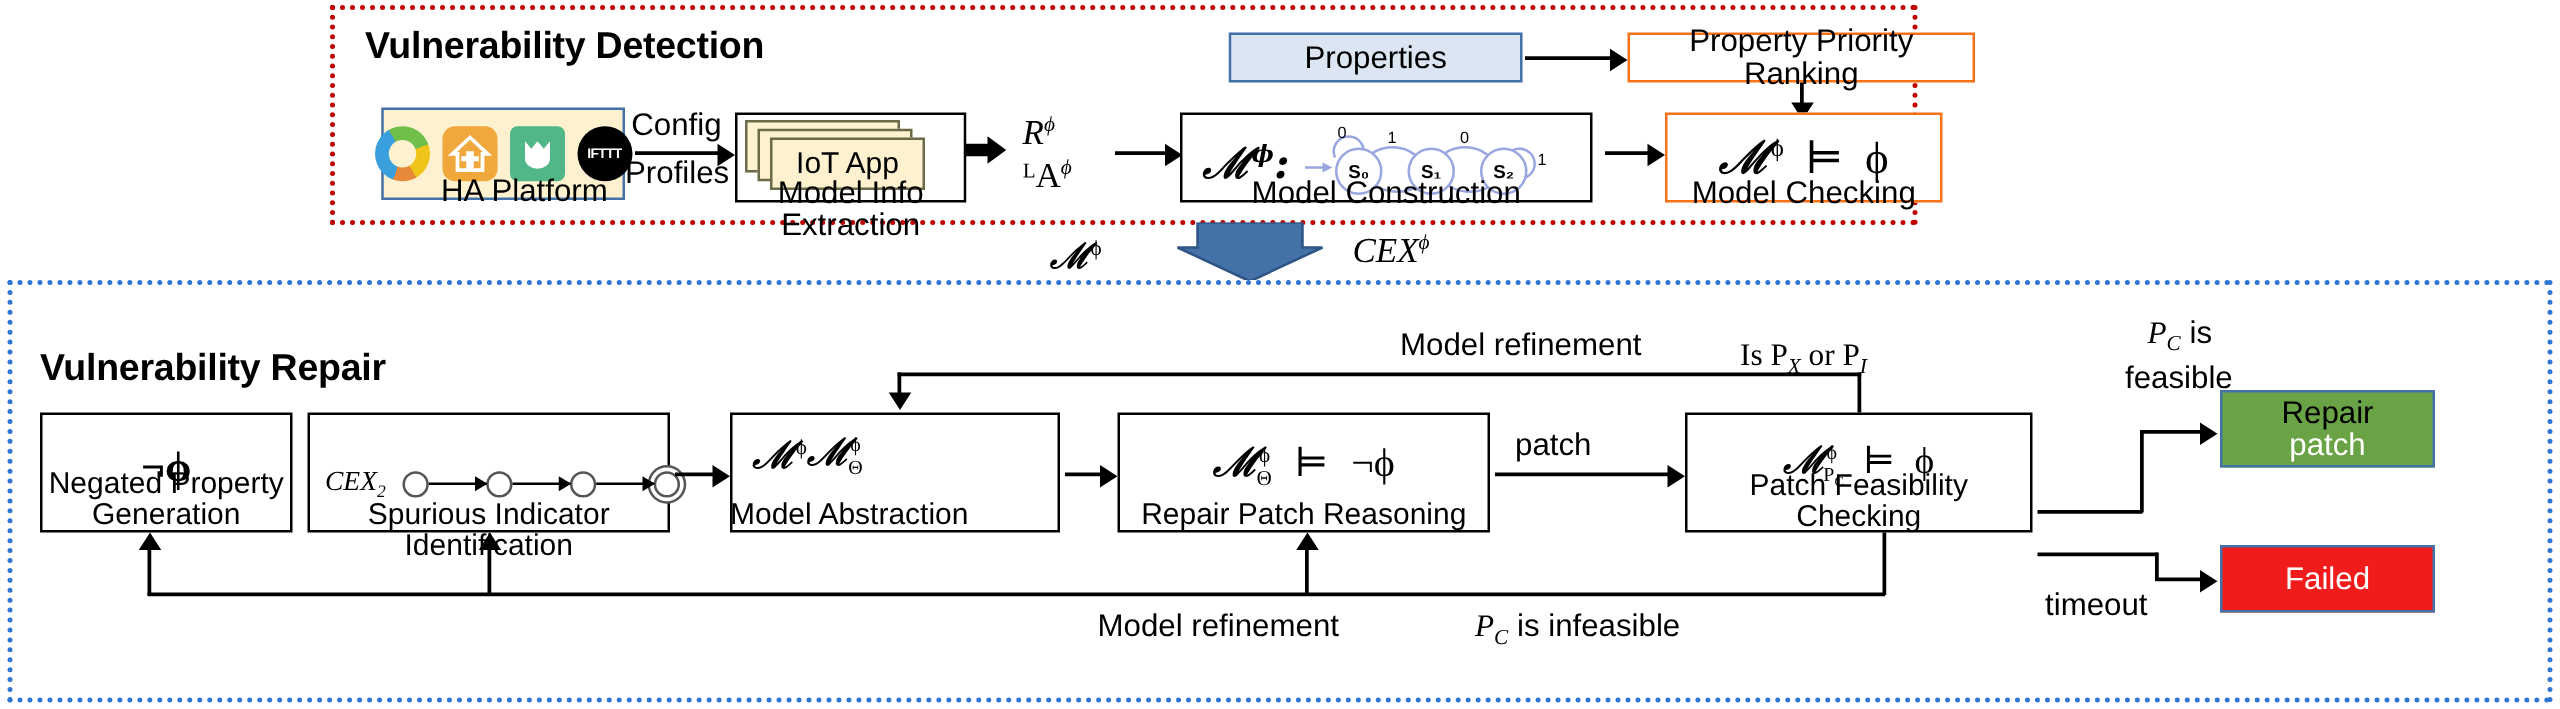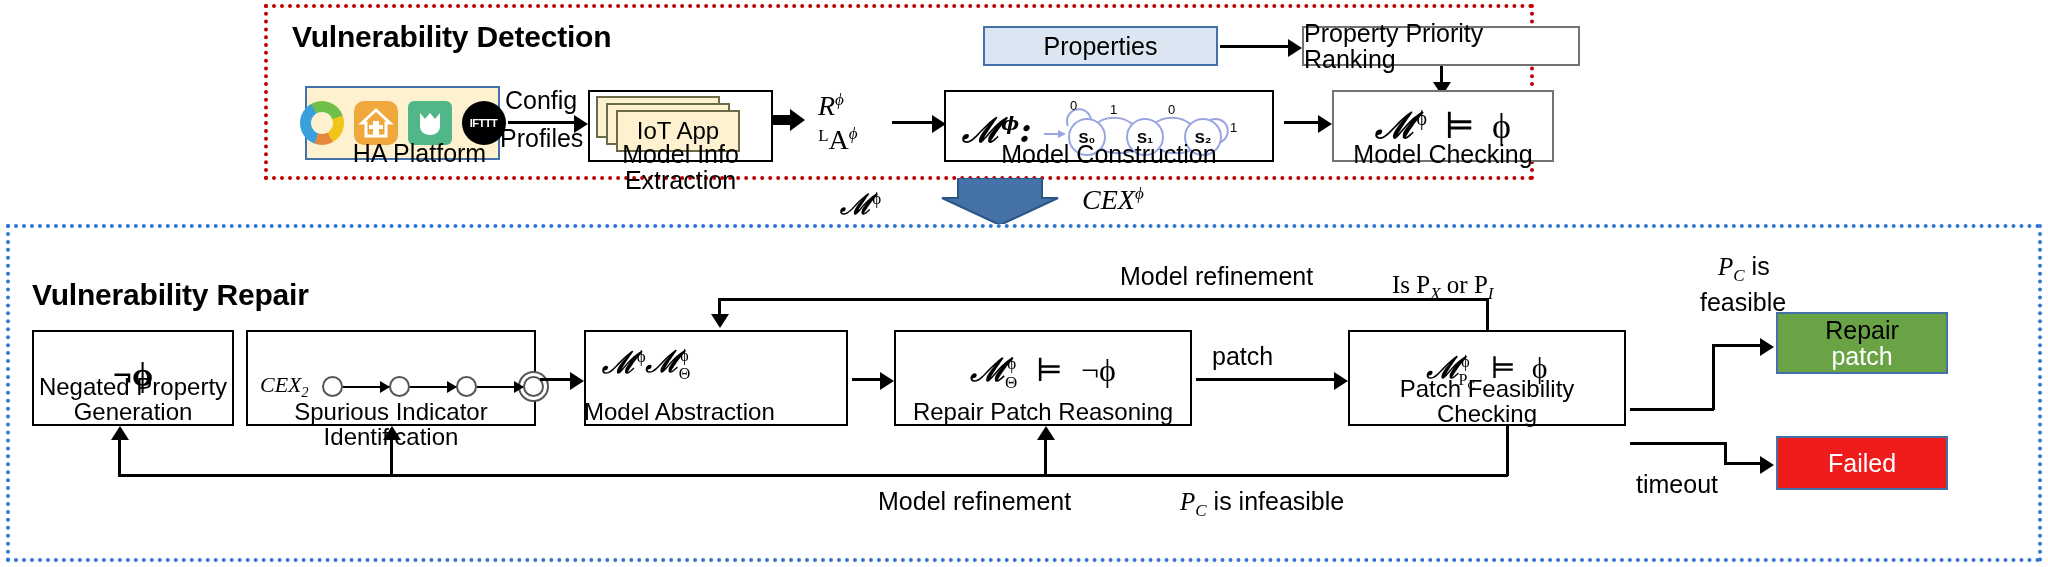--- a/index.html
+++ b/index.html
@@ -1,33 +1,33 @@
 <!DOCTYPE html>
 <html><head>
 <meta charset="utf-8">
 <style>
   html,body{margin:0;padding:0;background:#fff;}
   body{width:2048px;height:567px;position:relative;
        font-family:"Liberation Sans","DejaVu Sans",sans-serif;
        -webkit-font-smoothing:antialiased;overflow:hidden;}
   .abs{position:absolute;box-sizing:border-box;}
-  .ctr{display:flex;align-items:center;justify-content:center;}
+  .ctr{display:flex;align-items:center;justify-content:center;text-align:center;}
   .col{display:flex;flex-direction:column;align-items:center;justify-content:center;text-align:center;}
 
   
   #detect-panel{left:264px;top:4px;width:1270px;height:176px;
       border:4px dotted #c00000;background:#fff;}
   #repair-panel{left:6px;top:224px;width:2036px;height:338px;
       border:4px dotted #2e75d4;background:#fff;}
 
   .panel-title{font-weight:bold;font-size:30px;color:#000;letter-spacing:-.2px;}
 
   
   .box{border:2px solid #000;background:#fff;}
-  .box-blue{border:2px solid #737373;background:#fff;}
+  .box-blue{border:2px solid #f97316;background:#fff;}
   .box-bluefill{border:2px solid #4472a8;background:#dce6f2;}
   .box-cream{border:2px solid #4472a8;background:#fdf1cf;}
   .cap{font-size:25px;line-height:1.05;color:#000;}
   .capsm{font-size:24px;line-height:1.05;color:#000;}
 
   
   .mth{font-family:"Liberation Serif","DejaVu Serif",serif;}
   .scriptM{font-family:"DejaVu Serif","Liberation Serif",serif;
       font-style:italic;font-weight:600;}
 

